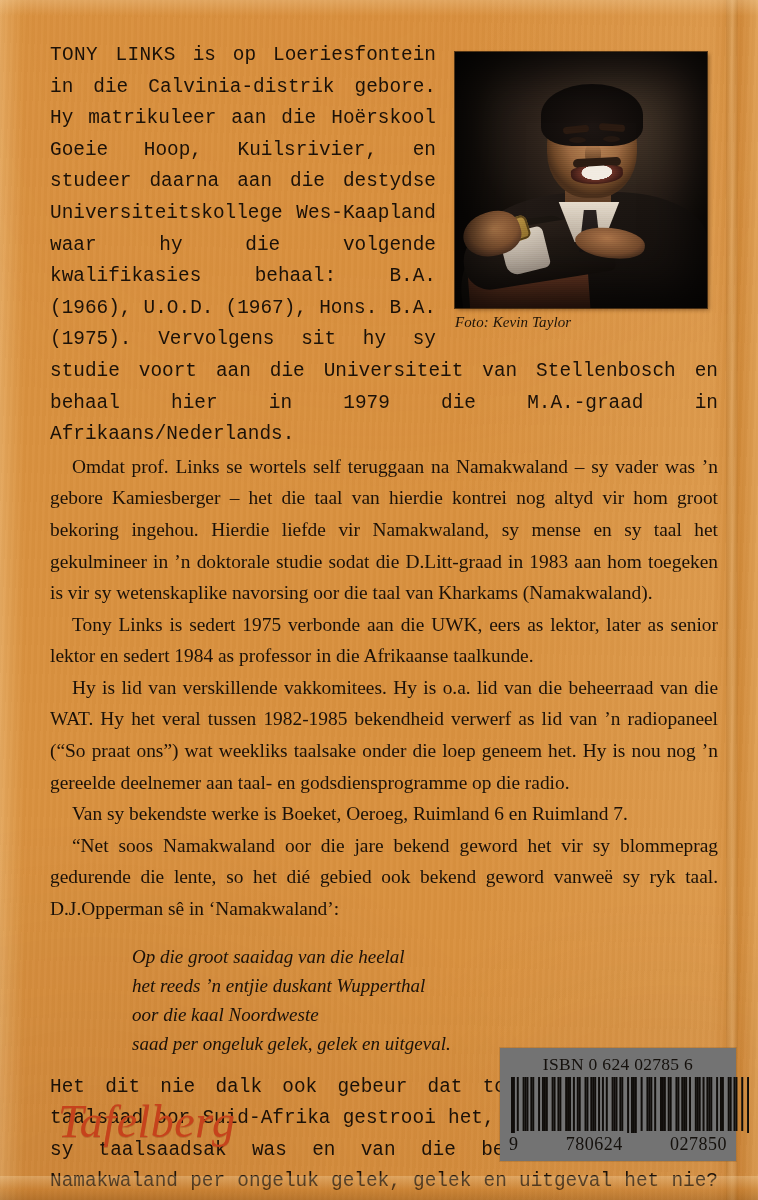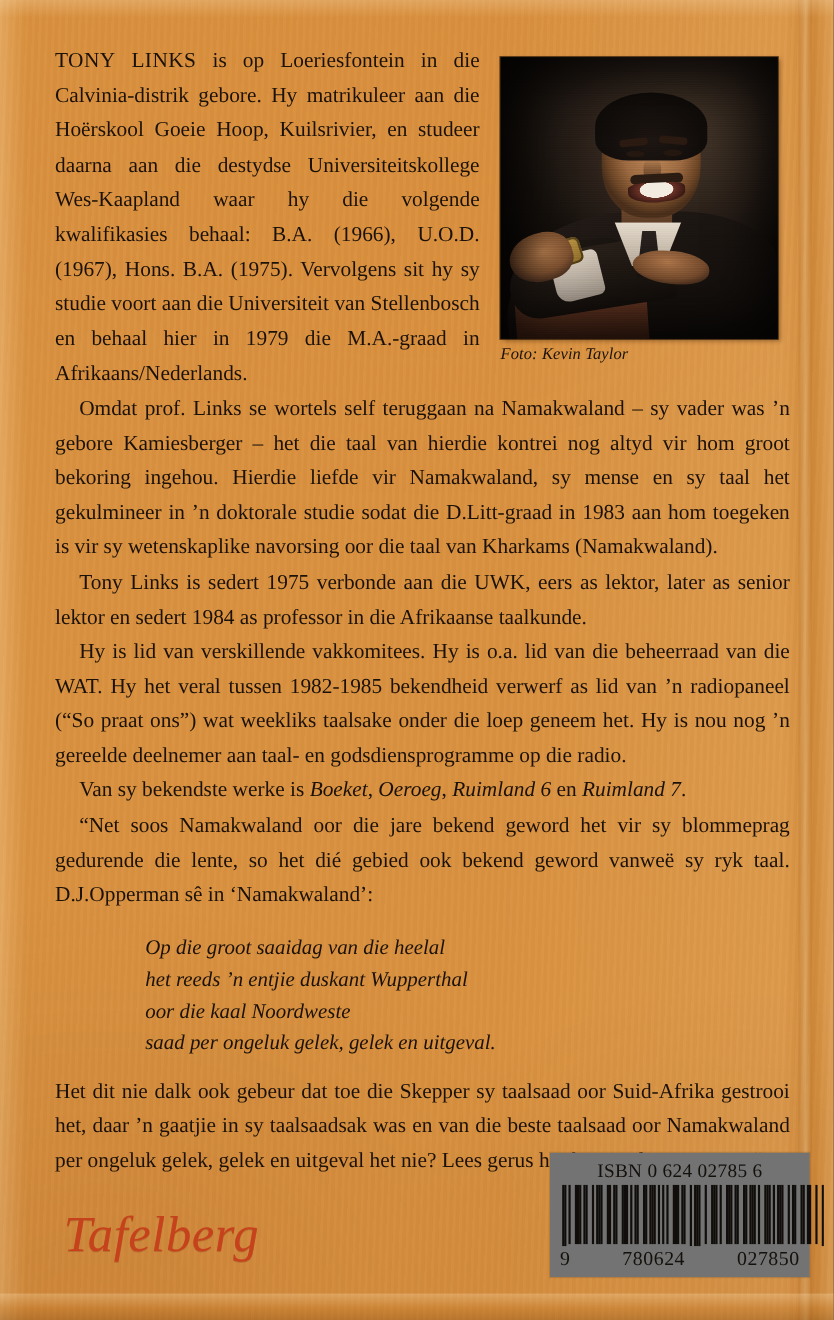--- a/index.html
+++ b/index.html
@@ -191,30 +191,30 @@
     left: 50px;
     top: 40px;
     width: 668px;
     font-size: 19.4px;
     line-height: 31.6px;
     text-align: justify;
     text-justify: inter-word;
     color: #1b1108;
   }
   #bodytext p { margin: 0; text-indent: 22px; }
-  #bodytext p.noind { text-indent: 0; }
+  #bodytext p.noind { text-indent: 0; font-family: Liberation Mono, monospace; }
   
   .wrapper-float {
     float: right;
     width: 282px;
     height: 300px;
     shape-outside: inset(0);
   }
   .sc { font-variant: small-caps; letter-spacing: .4px; }
-  .it { font-style: italic; }
+  .it { }
 
   #poem {
     margin: 17px 0 14px 82px;
     font-style: italic;
     font-size: 19px;
     line-height: 29px;
     text-align: left;
   }
   #poem div { white-space: nowrap; }
 

